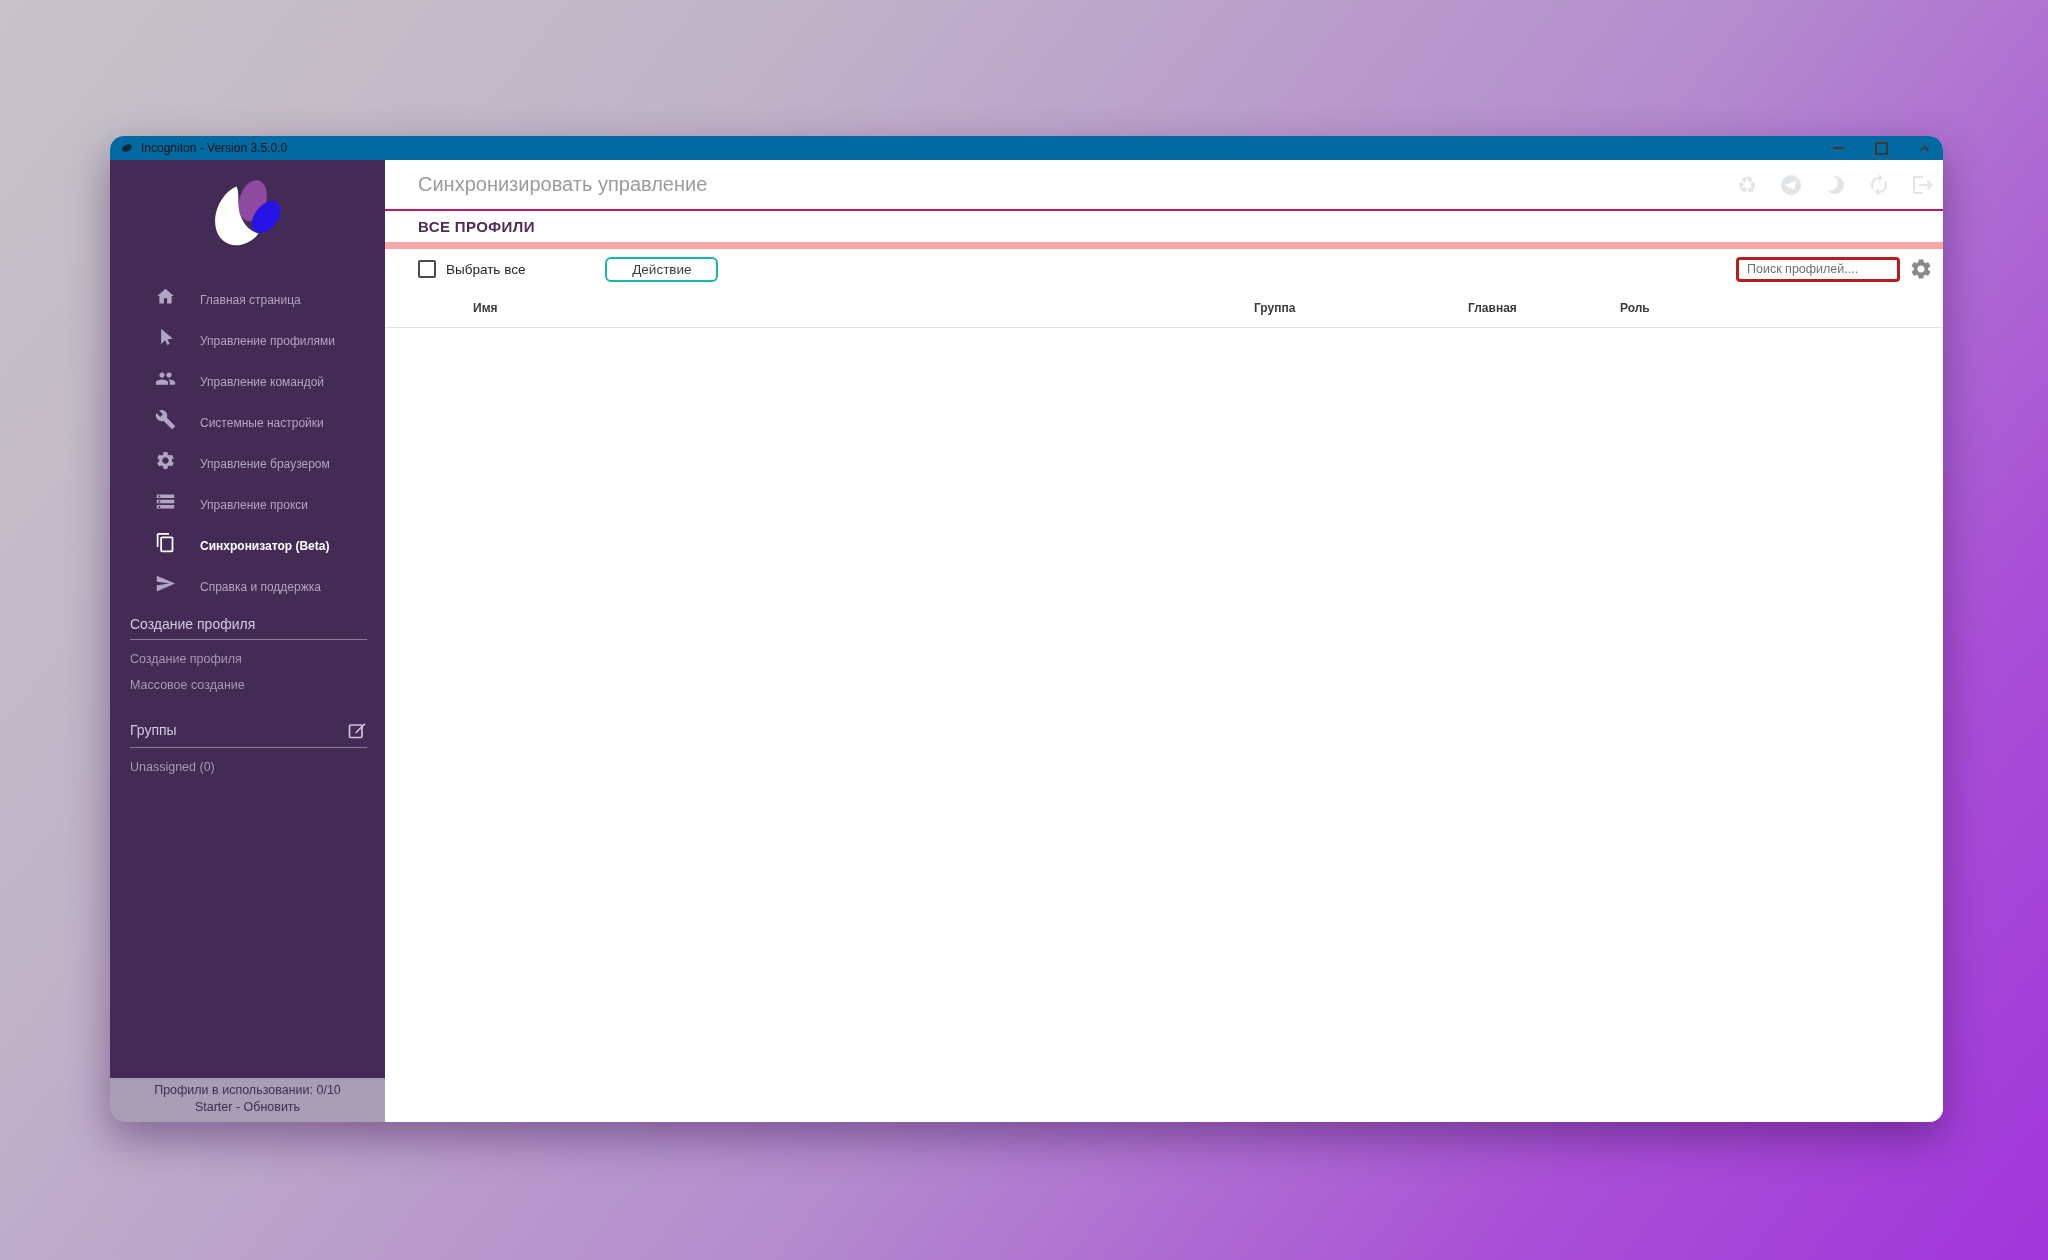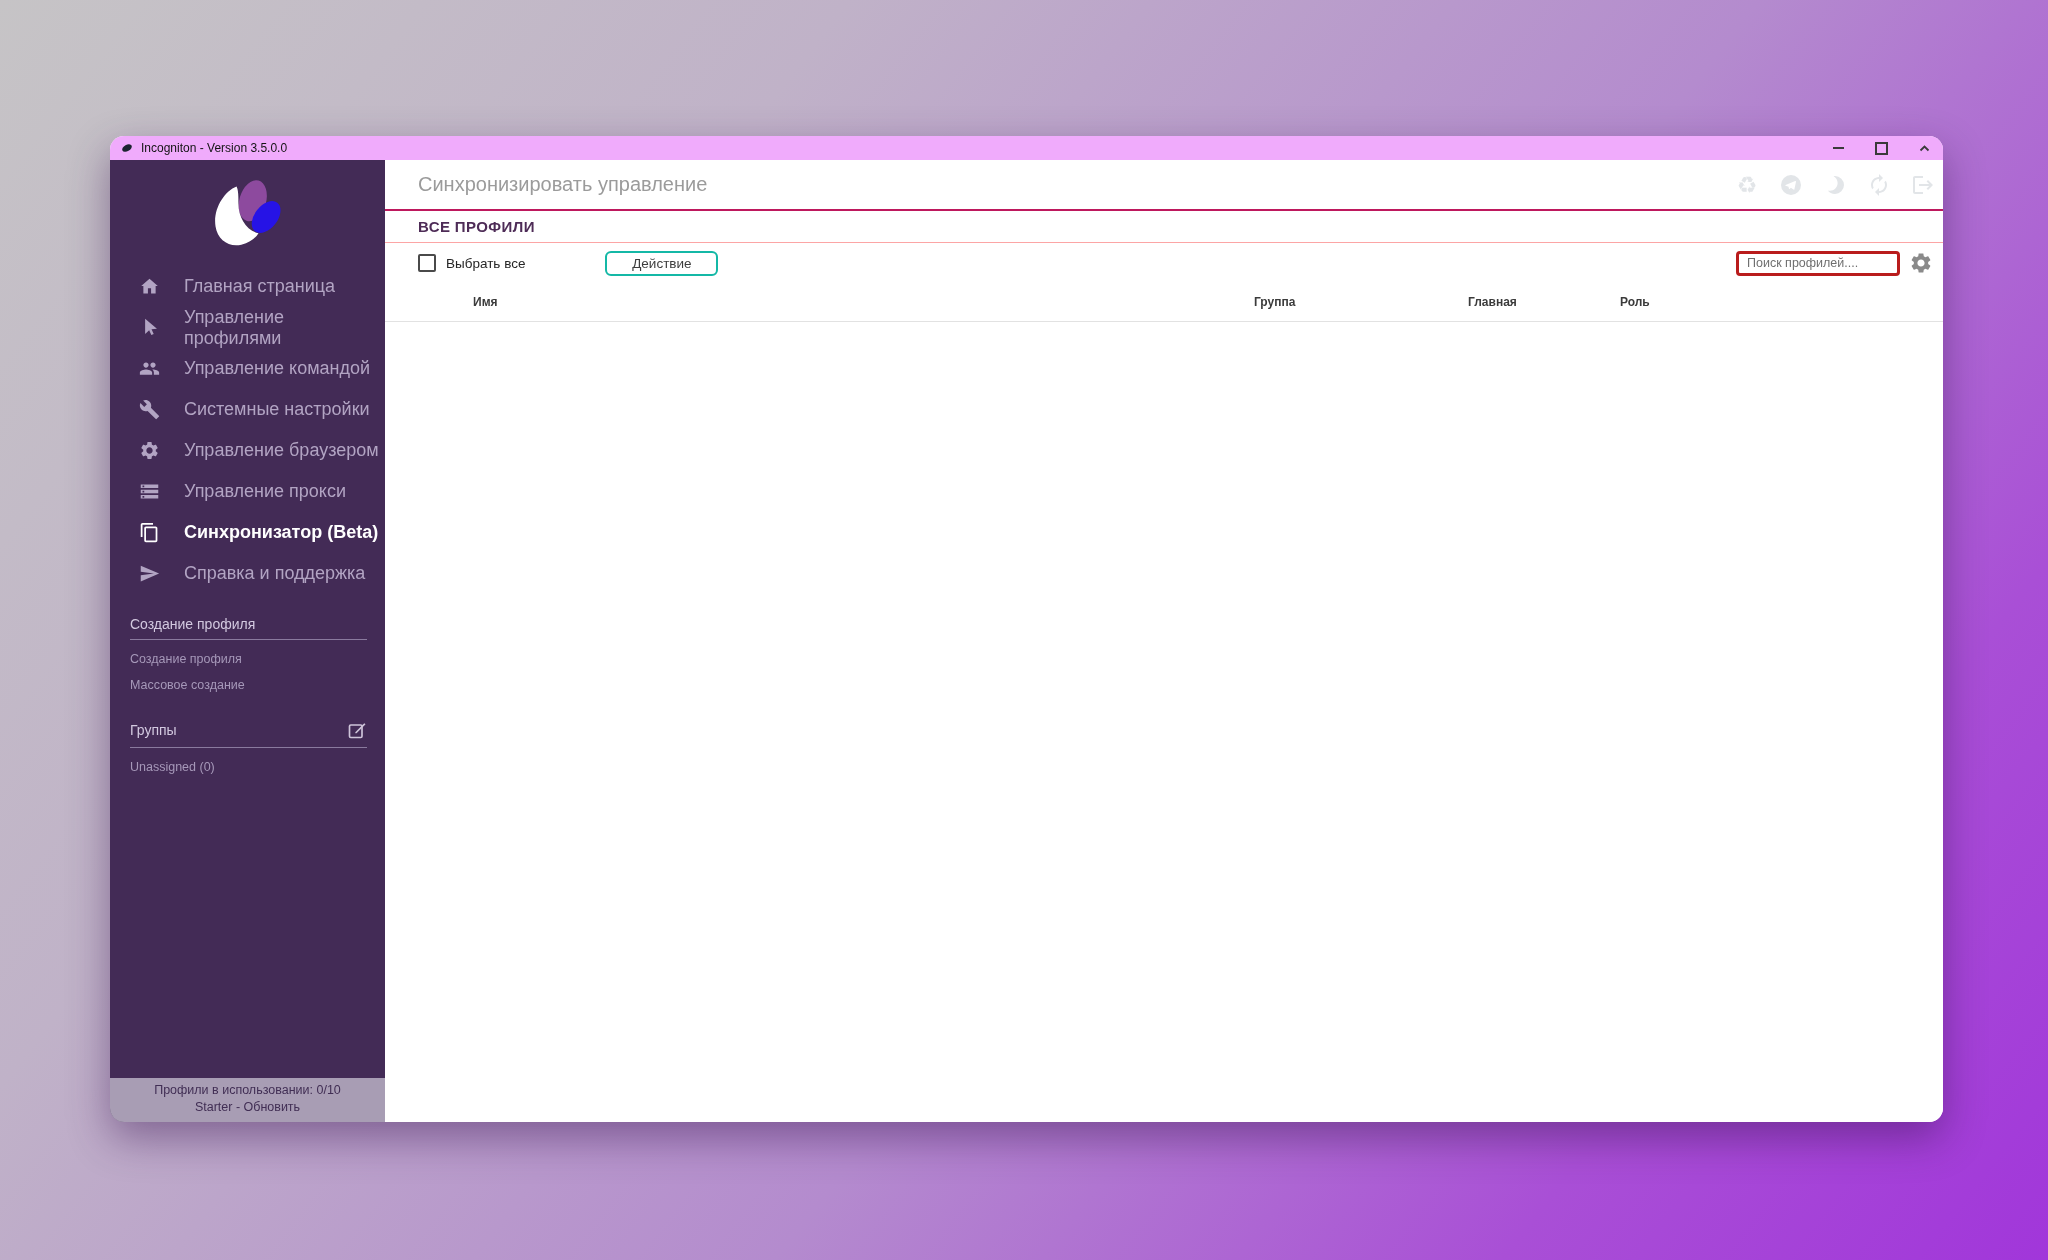--- a/index.html
+++ b/index.html
@@ -8,55 +8,55 @@
     font-family:"Liberation Sans", sans-serif;
     background:linear-gradient(128deg,#c6c4c6 0%,#c0b2c8 28%,#b48bce 58%,#a94fd6 82%,#a136da 100%);
   }
   .window{
     position:absolute;left:110px;top:136px;width:1833px;height:986px;
     border-radius:14px;background:#ffffff;overflow:hidden;
     box-shadow:0 16px 42px rgba(55,18,80,.45);
     display:flex;flex-direction:column;
   }
   
-  .titlebar{height:24px;flex:0 0 auto;background:#f0abfc;display:flex;align-items:center;padding:0 12px 0 10px;gap:7px;}
+  .titlebar{height:24px;flex:0 0 auto;background:#0369a1;display:flex;align-items:center;padding:0 12px 0 10px;gap:7px;}
   .app-mini-logo{width:14px;height:12px;flex:0 0 auto;}
   .titlebar-title{font-size:12px;color:#141414;white-space:nowrap;}
   .tb-spacer{flex:1;}
   .tb-controls{display:flex;align-items:center;gap:30px;}
   .tb-btn{width:13px;height:13px;display:flex;align-items:center;justify-content:center;cursor:pointer;}
   .tb-min-glyph{width:11px;height:2px;background:#3a3a3a;}
   .tb-max-glyph{width:9px;height:9px;border:2px solid #3a3a3a;}
   .tb-chev{width:13px;height:13px;}
   
   .app-body{flex:1;display:flex;min-height:0;}
   
   .sidebar{width:275px;flex:0 0 auto;background:#432b56;display:flex;flex-direction:column;color:#b2a4c3;}
   .logo-wrap{height:98px;display:flex;align-items:center;justify-content:center;padding-top:8px;}
-  .nav-item{height:41px;display:flex;align-items:center;padding-left:29px;gap:24px;font-size:18px;cursor:pointer;color:#b2a4c3;}
+  .nav-item{height:41px;display:flex;align-items:flex-end;padding-left:45px;gap:24px;font-size:12px;cursor:pointer;color:#b2a4c3;}
   .nav-item .ic{width:21px;height:21px;flex:0 0 auto;display:flex;align-items:center;justify-content:center;}
   .nav-item svg{width:21px;height:21px;fill:currentColor;}
   .nav-item.active{color:#ffffff;font-weight:bold;}
   .side-section{margin:28px 18px 0 20px;}
   .side-section.first{margin-top:22px;}
   .side-section-header{display:flex;align-items:center;justify-content:space-between;color:#d3c9e0;font-size:14px;padding-bottom:7px;border-bottom:1px solid #8a7a9e;}
   .edit-btn{width:20px;height:20px;color:#cfc5da;cursor:pointer;}
   .edit-btn svg{width:20px;height:20px;}
   .side-link{display:block;font-size:12.5px;color:#a western698b9;color:#a698b9;padding-top:12px;cursor:pointer;}
   .usage-bar{margin-top:auto;background:#a89db4;color:#412e54;text-align:center;font-size:12.5px;line-height:17px;padding:4px 4px 6px;}
   .usage-line2{cursor:pointer;}
   
   .main{flex:1;min-width:0;background:#ffffff;display:flex;flex-direction:column;}
   .main-header{height:49px;flex:0 0 auto;display:flex;align-items:center;padding:0 8px 0 33px;border-bottom:2px solid #be185d;}
   .main-title{font-size:20px;color:#9b9b9b;}
   .header-icons{margin-left:auto;display:flex;align-items:center;gap:20px;color:#e2e5e8;}
   .hicon{width:24px;height:24px;display:flex;align-items:center;justify-content:center;cursor:pointer;}
   .hicon svg{width:24px;height:24px;fill:currentColor;}
   .hicon.recycle{font-size:23px;line-height:24px;}
-  .section-bar{height:31px;flex:0 0 auto;display:flex;align-items:center;padding-left:33px;border-bottom:1px solid #fca5a5;
+  .section-bar{height:31px;flex:0 0 auto;display:flex;align-items:center;padding-left:33px;border-bottom:7px solid #fca5a5;
     font-size:15px;font-weight:bold;letter-spacing:.4px;color:#4e2c57;}
   .toolbar{height:40px;flex:0 0 auto;display:flex;align-items:center;padding:0 10px 0 33px;}
   .checkbox{width:14px;height:14px;border:2px solid #4a4a4a;border-radius:2px;background:#fff;flex:0 0 auto;cursor:pointer;}
   .checkbox-label{margin-left:10px;font-size:13.5px;color:#262626;}
   .action-btn{margin-left:80px;width:113px;height:25px;border:2px solid #14b8a6;border-radius:6px;background:#fff;
     font-size:13.5px;color:#3d3d3d;display:flex;align-items:center;justify-content:center;cursor:pointer;font-family:inherit;}
   .search-wrap{margin-left:auto;display:flex;align-items:center;gap:9px;}
   .search-input{width:142px;height:19px;border:3px solid #b91c1c;border-radius:4px;padding:0 8px;font-size:12.5px;color:#555;font-family:inherit;outline:none;}
   .search-input::placeholder{color:#6f6f6f;}
   .gear-btn{width:24px;height:24px;color:#8a8a8a;cursor:pointer;}

